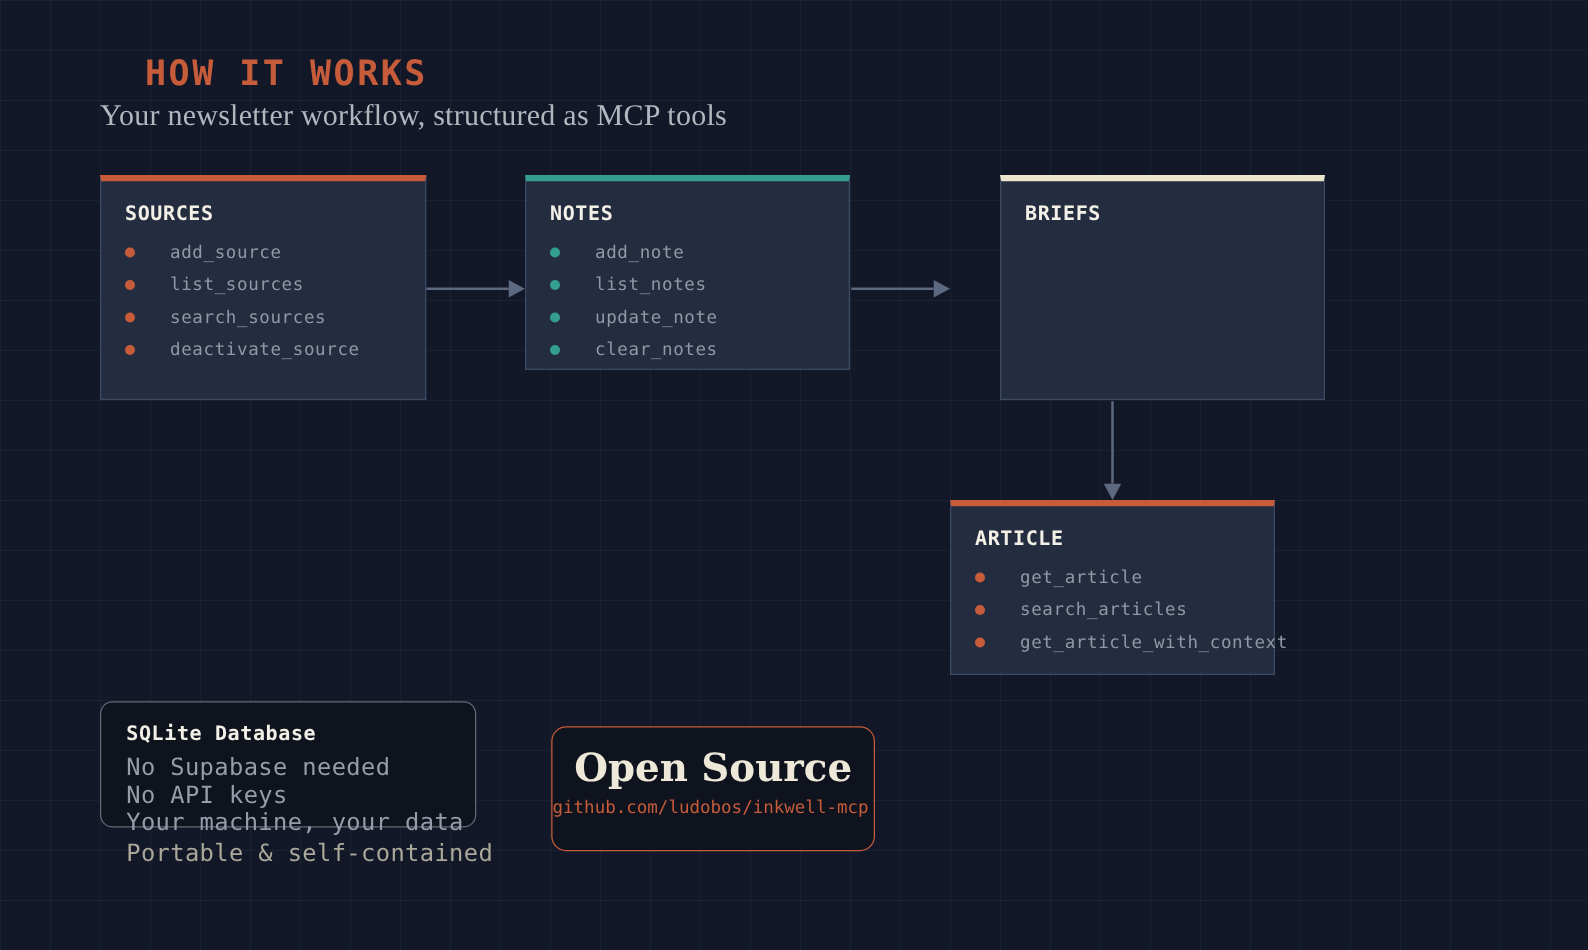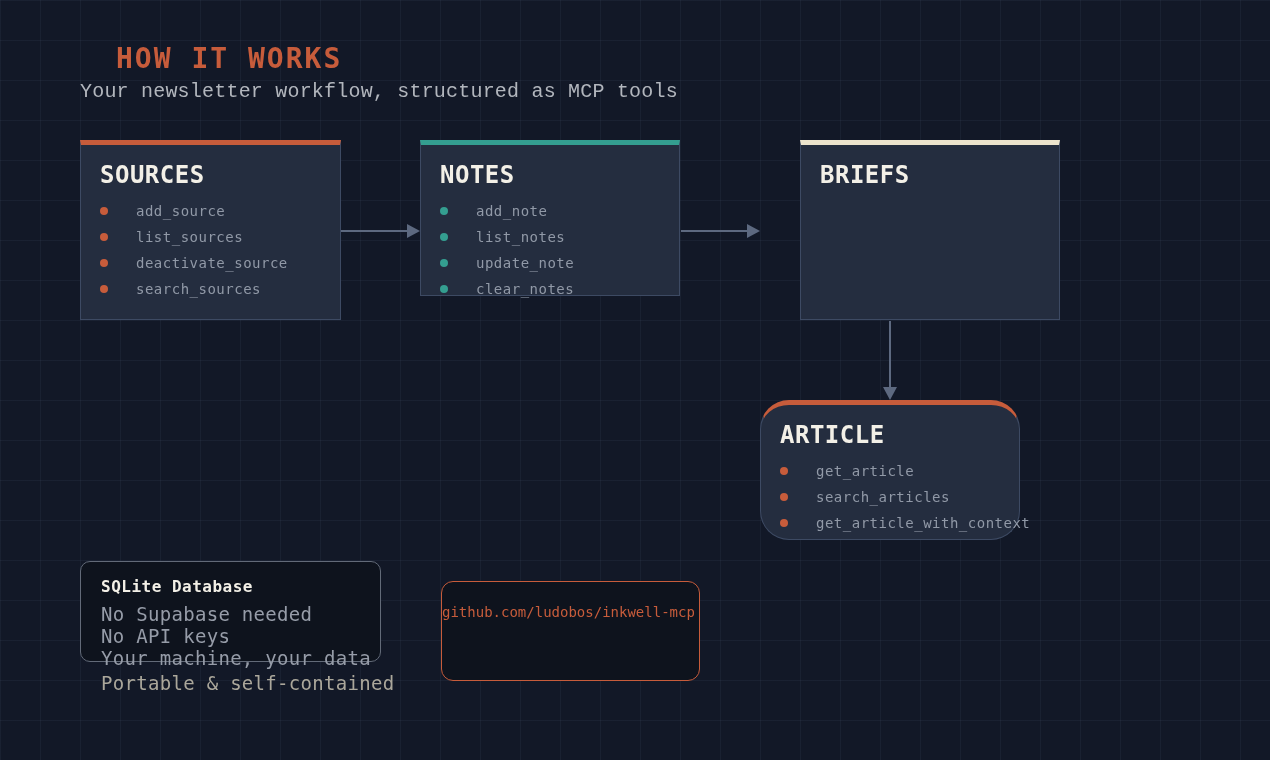--- a/index.html
+++ b/index.html
@@ -25,40 +25,40 @@
   }
   .page-title{
     position:absolute; left:80px; top:42px;
     font-family:"DejaVu Sans Mono", monospace;
     font-weight:bold; font-size:28px; letter-spacing:2px;
     color:var(--orange);
     margin-left:36px;
   }
   .page-subtitle{
     position:absolute; left:80px; top:80px;
-    font-family:Liberation Mono, monospace;
-    font-size:20px; color:var(--subtitle); letter-spacing:0.2px;
+    font-family:Liberation Serif, serif;
+    font-size:24px; color:var(--subtitle); letter-spacing:0.2px;
   }
   .tool-box{
     position:absolute;
     background:var(--box-bg);
     border:1px solid var(--box-border);
     border-top:5px solid var(--box-border);
     padding:16px 20px 0 19px;
   }
   .tool-box.accent-orange{border-top-color:var(--orange);}
   .tool-box.accent-teal{border-top-color:var(--teal);}
   .tool-box.accent-cream{border-top-color:var(--cream);}
   .box-sources{left:80px; top:140px; width:261px; height:180px;}
   .box-notes{left:420px; top:140px; width:260px; height:156px;}
   .box-briefs{left:760px; top:140px; width:260px; height:180px;margin-left:40px;}
-  .box-article{left:760px; top:400px; width:260px; height:140px;border-radius:29px;}
+  .box-article{left:760px; top:400px; width:260px; height:140px;}
   .tool-box h2{
     font-family:"DejaVu Sans Mono", monospace;
-    font-weight:bold; font-size:24px; letter-spacing:0.5px;
+    font-weight:bold; font-size:16px; letter-spacing:0.5px;
     color:var(--box-title); margin-bottom:9px;
   }
   .tool-list{list-style:none;}
   .tool-list li{
     display:flex; align-items:center; gap:28px;
     height:26px;
     font-size:14px; color:var(--item-gray); letter-spacing:0.5px;
     white-space:nowrap;
   }
   .dot{width:8px; height:8px; border-radius:50%; flex:0 0 auto;}
@@ -119,25 +119,25 @@
     <li>
         <span class="dot dot-orange"></span>
         <span>add_source</span>
       </li>
     <li>
         <span class="dot dot-orange"></span>
         <span>list_sources</span>
       </li>
     <li>
         <span class="dot dot-orange"></span>
+        <span>search_sources</span>
+      </li>
+    <li>
+        <span class="dot dot-orange"></span>
         <span>deactivate_source</span>
-      </li>
-    <li>
-        <span class="dot dot-orange"></span>
-        <span>search_sources</span>
       </li>
   </ul>
 </div>
 
 <div class="tool-box accent-teal box-notes">
   <h2>NOTES</h2>
   <ul class="tool-list">
     <li>
         <span class="dot dot-teal"></span>
         <span>add_note</span>
@@ -196,14 +196,15 @@
 
 <div class="db-card">
   <h3>SQLite Database</h3>
   <div class="db-line">No Supabase needed</div>
   <div class="db-line">No API keys</div>
   <div class="db-line">Your machine, your data</div>
   <div class="db-line highlight">Portable &amp; self-contained</div>
 </div>
 
 <div class="os-card">
+  <div class="os-title">Open Source</div>
   <a class="os-link" href="#">github.com/ludobos/inkwell-mcp</a>
 </div>
 
 </body></html>

